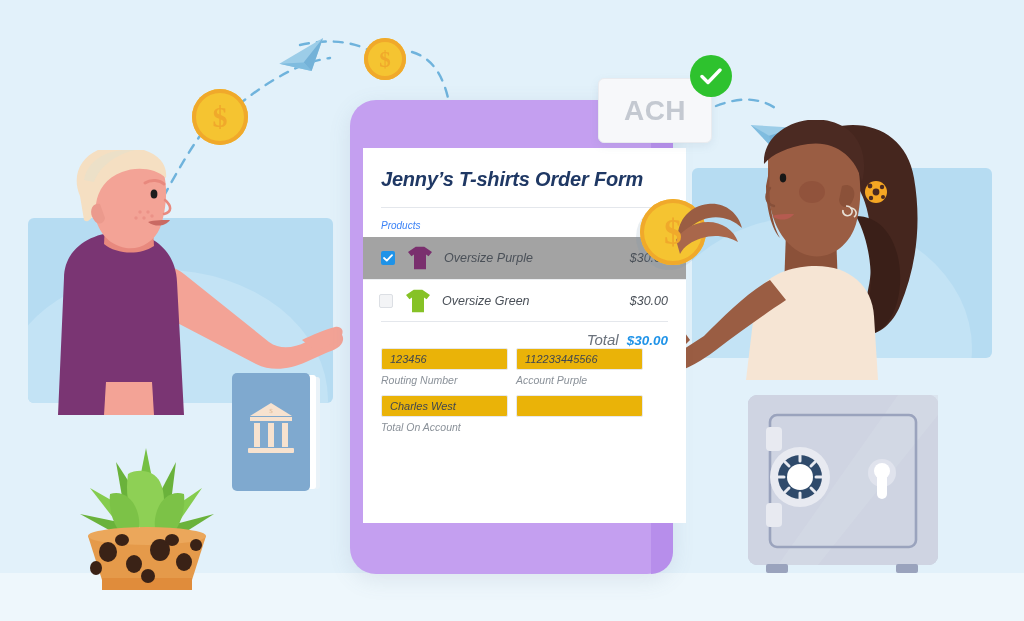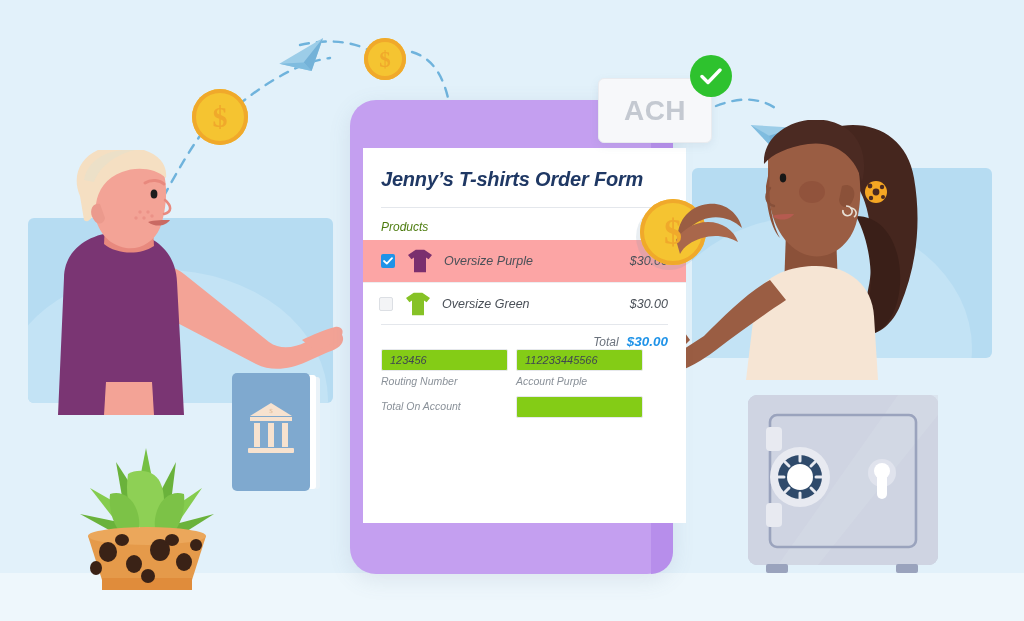--- a/index.html
+++ b/index.html
@@ -122,34 +122,34 @@
     letter-spacing: -0.2px;
     padding: 20px 18px 0 18px;
     white-space: nowrap;
   }
   .hr {
     height: 1px;
     background: #e4e7ec;
     margin: 16px 18px 0 18px;
   }
   .section-label {
-    font-size: 12px;
-    color: #4d7c0f;
+    font-size: 10px;
+    color: #3b82f6;
     padding: 12px 18px 6px 18px;
     font-weight: 500;
   }
 
   .prod-row {
     display: flex;
     align-items: center;
     height: 42px;
     padding: 0 18px;
     box-sizing: border-box;
   }
-  .prod-row.selected { background: #fca5a5; align-items: center; }
+  .prod-row.selected { background: #a3a3a3; align-items: center; }
   .prod-row.divider-top { border-top: 1px solid #eceef1; padding-left: 16px; }
 
   .chk {
     width: 14px; height: 14px;
     border-radius: 2px;
     flex: 0 0 auto;
     box-sizing: border-box;
     display: flex;
     align-items: center;
     justify-content: center;
@@ -172,33 +172,33 @@
     flex: 0 0 auto;
   }
 
   .total-row {
     display: flex;
     justify-content: flex-end;
     align-items: baseline;
     padding: 9px 18px 0 18px;
     gap: 8px;
   }
-  .total-label { font-size: 12px; color: #6b727c; }
+  .total-label { font-size: 15px; color: #6b727c; }
   .total-value { font-size: 13.5px; color: #1f93e8; font-weight: bold; }
 
   .fields {
     display: flex;
     flex-wrap: wrap;
     padding: 0 18px;
     gap: 0 8px;
   }
   .field { width: 127px; }
   .input {
     height: 22px;
-    background: #84cc16;
+    background: #eab308;
     border: 1px solid #e6e8ec;
     border-radius: 2px;
     font-size: 11px;
     color: #3f4650;
     display: flex;
     align-items: center;
     padding: 0 8px;
     box-sizing: border-box;
     position: relative;
     white-space: nowrap;
@@ -505,20 +505,21 @@
     <div class="fields">
       <div class="field">
         <div class="input">123456</div>
         <div class="field-label">Routing Number</div>
       </div>
       <div class="field">
         <div class="input">112233445566</div>
         <div class="field-label">Account Purple</div>
       </div>
       <div class="field">
+        <div class="input">Charles West</div>
         <div class="field-label">Total On Account</div>
       </div>
       <div class="field">
         <div class="input">
           
           
         </div>
 
       </div>
     </div>

